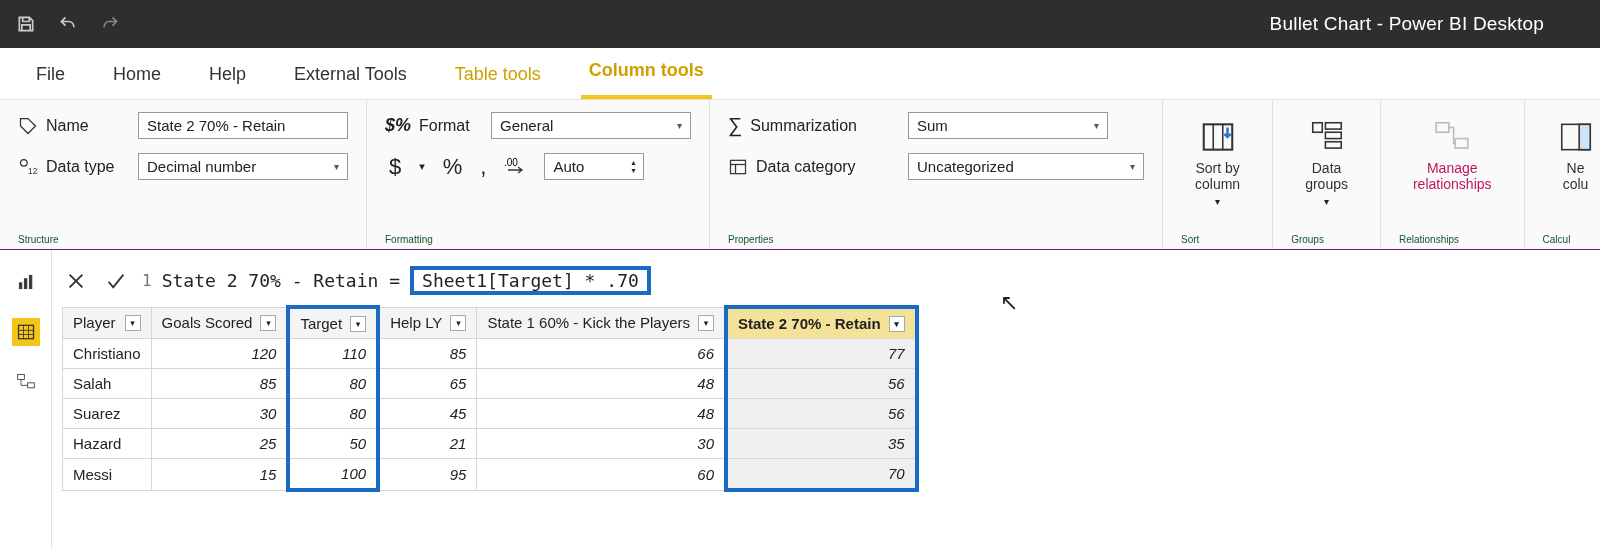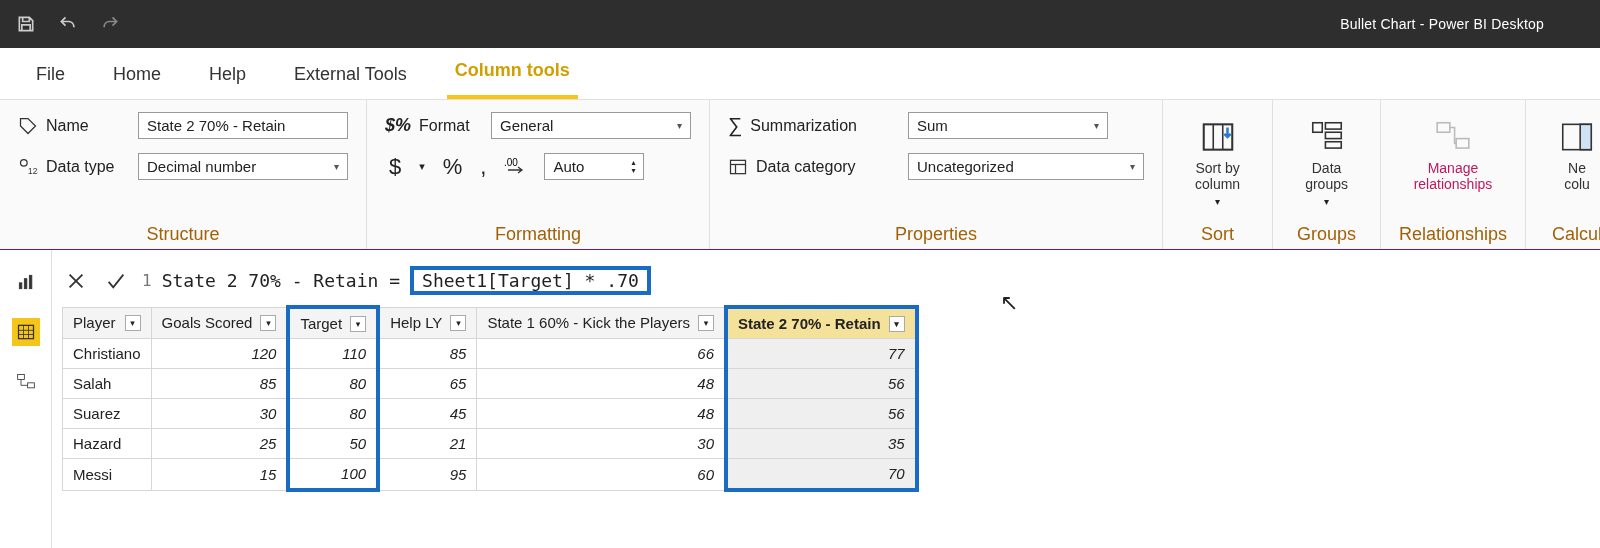--- a/index.html
+++ b/index.html
@@ -1,32 +1,32 @@
 <!DOCTYPE html>
 <html><head>
 <meta charset="utf-8">
 <style>
   * { box-sizing: border-box; margin: 0; padding: 0; }
   body { font-family: "Segoe UI", Arial, sans-serif; font-size: 14px; color: #222; background: #fff; width: 1600px; height: 548px; overflow: hidden; }
   .titlebar { background: #2e2e2e; height: 48px; display: flex; align-items: center; padding: 0 16px; color: #fff; }
   .titlebar .icons { display: flex; gap: 22px; align-items: center; }
   .titlebar .icon { width: 20px; height: 20px; fill: #ccc; stroke: #ccc; }
-  .titlebar .title { flex: 1; text-align: right; padding-right: 40px; font-size: 14px; letter-spacing: .2px; }
+  .titlebar .title { flex: 1; text-align: right; padding-right: 40px; font-size: 19px; letter-spacing: .2px; }
   .menubar { display: flex; align-items: flex-end; height: 52px; border-bottom: 1px solid #e0e0e0; padding-left: 28px; gap: 32px; }
   .menubar .item { padding: 12px 8px 14px; font-size: 18px; color: #333; cursor: pointer; }
   .menubar .item.highlight { color: #d0a000; font-weight: 500; }
   .menubar .item.active { color: #d0a000; font-weight: 600; border-bottom: 4px solid #f5c518; }
   .ribbon { display: flex; height: 150px; border-bottom: 1px solid #701a75; background: #fafafa; }
   .group { border-right: 1px solid #e0e0e0; padding: 12px 18px 4px; display: flex; flex-direction: column; justify-content: space-between; position: relative; }
   .group .rows { display: flex; flex-direction: column; gap: 14px; }
   .row { display: flex; align-items: center; gap: 10px; }
   .lab { display: flex; align-items: center; gap: 8px; font-size: 16px; width: 110px; }
   .sel { border: 1px solid #999; background: #fff; padding: 4px 8px; font-size: 15px; display: flex; align-items: center; justify-content: space-between; gap: 6px; }
   .sel .chev { font-size: 10px; color: #555; }
-  .group-label { text-align: center; font-size: 18px; color: #a16207; padding-top: 4px; }
+  .group-label { font-size: 10px; color: #14532d; padding-top: 4px; }
   .fmtrow { display: flex; align-items: center; gap: 10px; font-size: 22px; }
   .fmtrow .sym { padding: 0 4px; cursor: pointer; }
   .vbtns { display: flex; flex-direction: column; align-items: center; gap: 4px; padding: 6px 14px; cursor: pointer; }
   .vbtns .txt { font-size: 14px; color: #333; text-align: center; }
   .vbtns.dis .txt { color: #be185d; }
   .sidebar { position: absolute; left: 0; top: 250px; width: 52px; display: flex; flex-direction: column; align-items: center; gap: 22px; padding-top: 18px; border-right: 1px solid #e0e0e0; height: 298px; }
   .sidebar .sicon { width: 28px; height: 28px; fill: #333; stroke: #333; padding: 4px; cursor: pointer; }
   .sidebar .sicon.active { background: #f5c518; }
   .canvas { position: absolute; left: 52px; top: 250px; right: 0; bottom: 0; padding: 10px 20px 0 10px; }
   .formula-row { display: flex; align-items: center; gap: 12px; font-family: Consolas, monospace; font-size: 18px; padding: 6px 0 10px; }
@@ -71,20 +71,21 @@
     </span>
   </div>
   <div class="title">Bullet Chart - Power BI Desktop</div>
 </div>
 
 <div class="menubar">
   <div class="item">File</div>
   <div class="item">Home</div>
   <div class="item">Help</div>
   <div class="item">External Tools</div>
+  <div class="item highlight">Table tools</div>
   <div class="item active">Column tools</div>
 </div>
 
 <div class="ribbon">
 
   <div class="group">
     <div class="rows">
       <div class="row">
         <div class="lab">
           <span>

